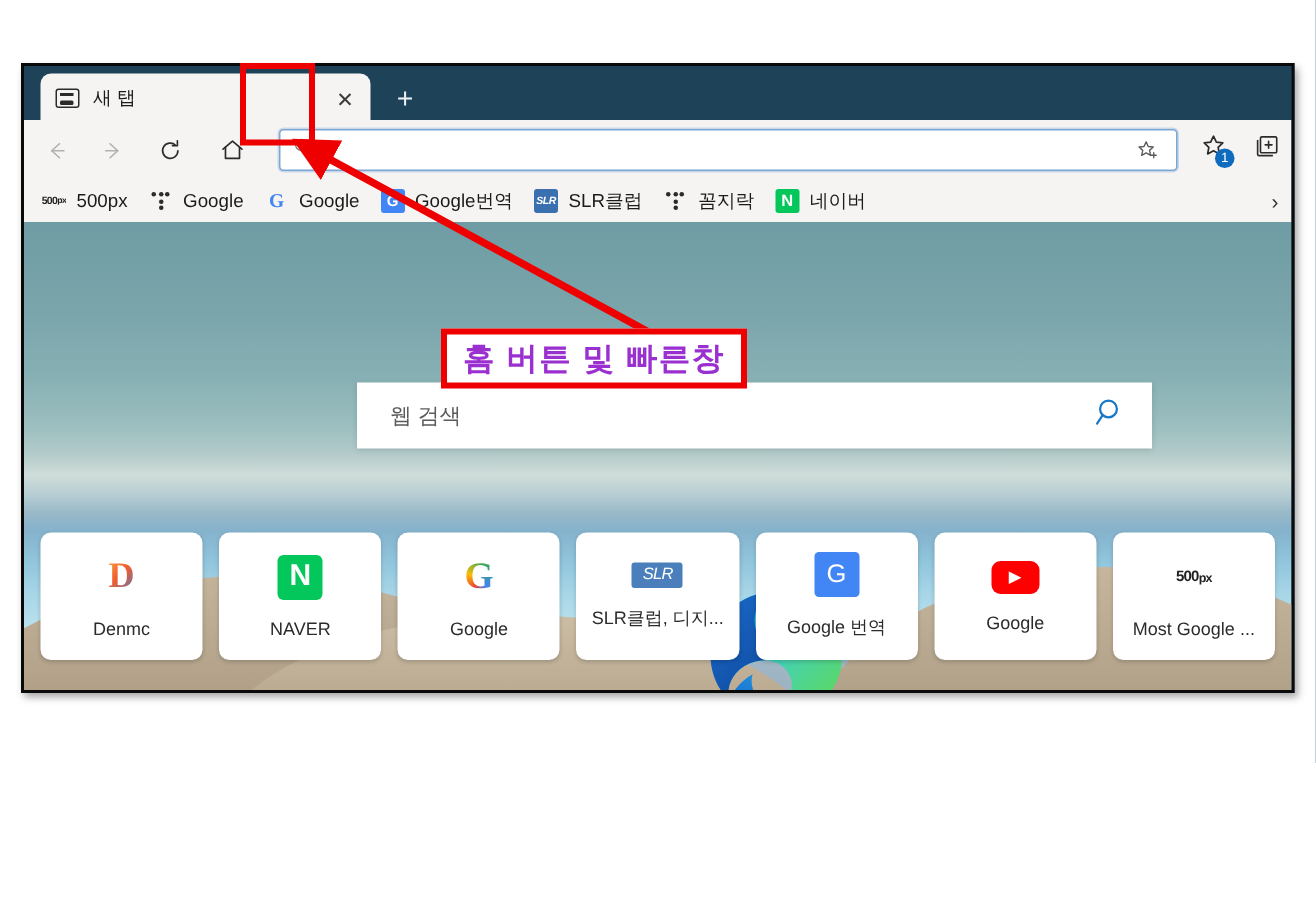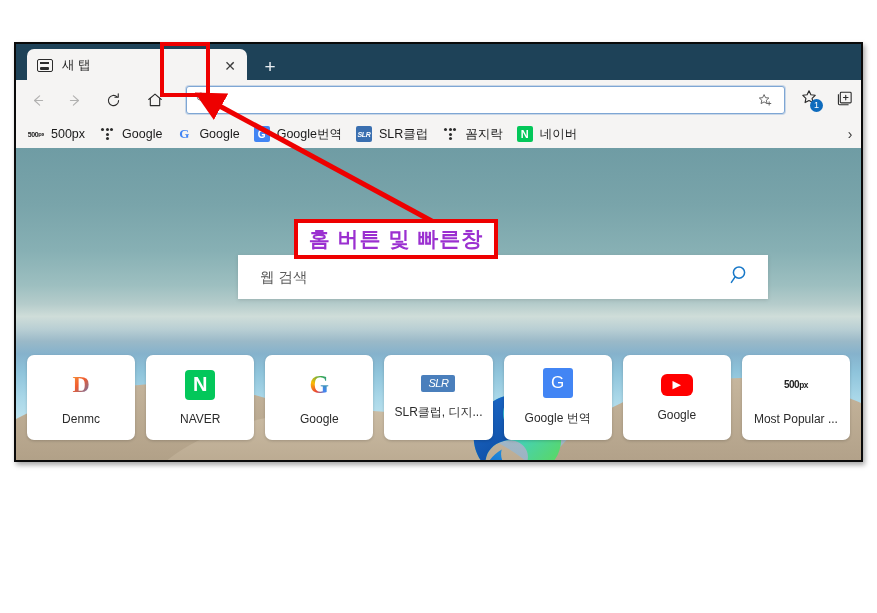--- a/index.html
+++ b/index.html
@@ -641,21 +641,21 @@
         <span class="tile-label">Google 번역</span>
       </div>
 
       <div class="tile">
         <span class="tile-icon ti-youtube">▶</span>
         <span class="tile-label">Google</span>
       </div>
 
       <div class="tile">
         <span class="tile-icon ti-500px">500<sup>px</sup></span>
-        <span class="tile-label">Most Popular ...</span>
+        <span class="tile-label">Most Google ...</span>
       </div>
     </div>
   </div>
 </div>
 
 <div id="annot-layer">
   <svg width="877" height="613" style="position:absolute;left:0;top:0;">
     <defs>
       <marker id="arrowhead" markerWidth="6" markerHeight="6" refX="1.6" refY="3" orient="auto" markerUnits="strokeWidth">
         <path d="M0,0 L6,3 L0,6 Z" fill="#ee0000"></path>

